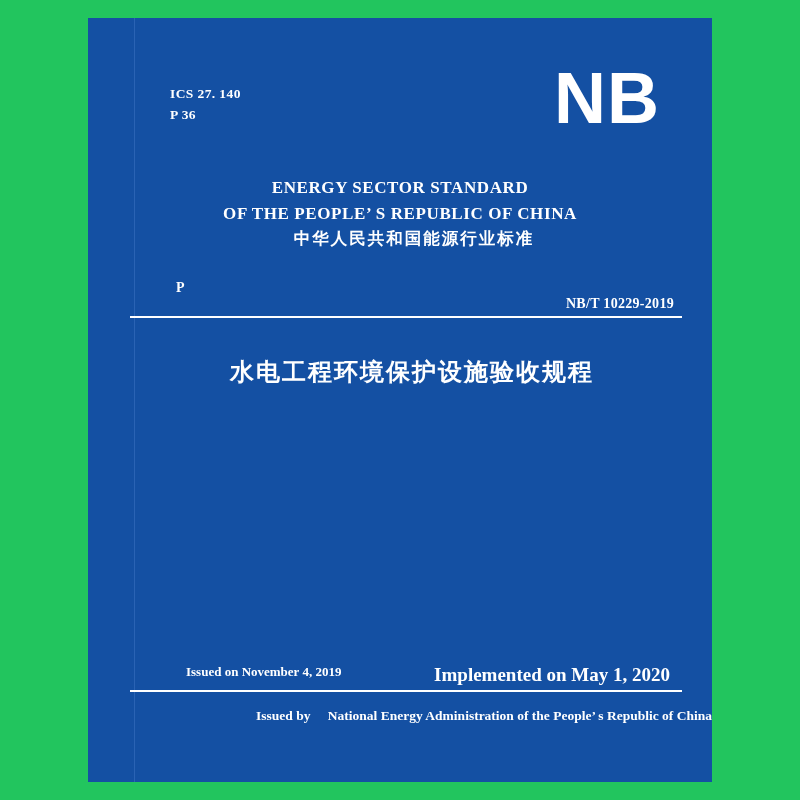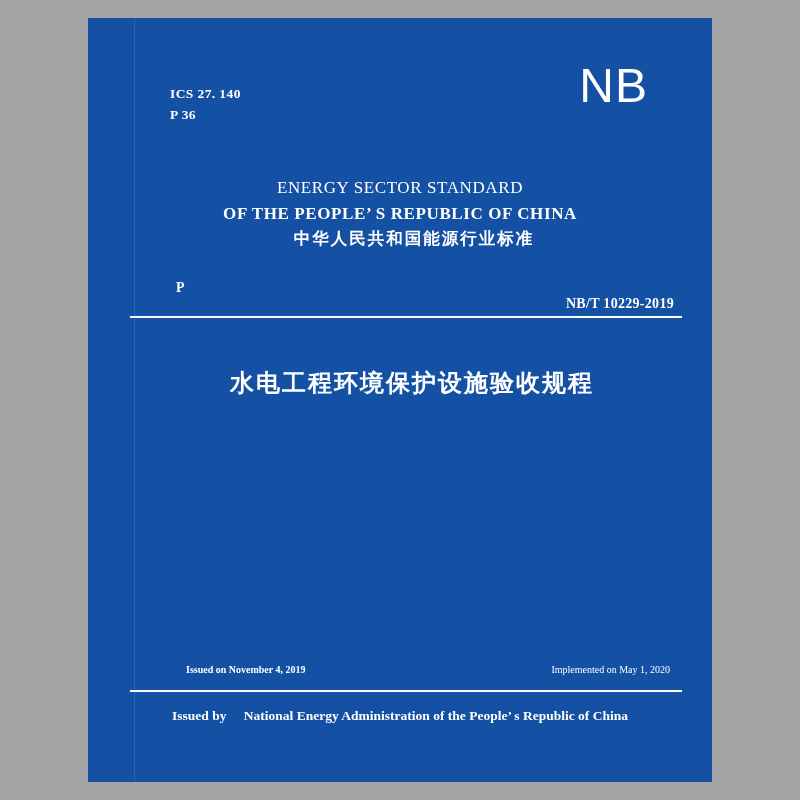--- a/index.html
+++ b/index.html
@@ -10,21 +10,21 @@
   body {
     width: 800px;
     height: 800px;
     font-family: "Liberation Serif", serif;
   }
 
   .page {
     position: relative;
     width: 800px;
     height: 800px;
-    background: #a3a3a3;
+    background: #22c55e;
     overflow: hidden;
   }
 
   
   .cover {
     position: absolute;
     left: 88px;
     top: 18px;
     width: 624px;
     height: 764px;
@@ -51,40 +51,40 @@
   }
   .ics-line {
     font-size: 13.5px;
     font-weight: bold;
     letter-spacing: 0.4px;
     color: #ffffff;
   }
 
   .nb-logo {
     position: absolute;
-    right: 64px;
+    right: 52px;
     top: 44px;
-    font-size: 48px;
-    font-weight: normal;
+    font-size: 72px;
+    font-weight: bold;
     letter-spacing: 1px;
     line-height: 1;
     color: #ffffff;
     font-family: "Liberation Sans", sans-serif;
   }
 
   .titles {
     position: absolute;
     left: 0;
     top: 160px;
     width: 100%;
     text-align: center;
   }
   .std-en1 {
     font-size: 17px;
-    font-weight: normal;
+    font-weight: bold;
     letter-spacing: 0.6px;
     margin-bottom: 6px;
   }
   .std-en2 {
     font-size: 17px;
     font-weight: bold;
     letter-spacing: 0.6px;
     margin-bottom: 4px;
   }
   .std-cn {
@@ -143,55 +143,55 @@
     width: 100%;
     text-align: center;
   }
   .mt-en {
     font-size: 20.5px;
     font-weight: bold;
     line-height: 1.65;
     letter-spacing: 0.2px;
   }
   .mt-cn {
-    margin-top: 11px;
+    margin-top: 0;
     font-size: 24px;
     font-weight: bold;
     letter-spacing: 2px;
     font-family: Liberation Serif, serif;
     padding-left: 24px;
   }
 
   .dates {
     position: absolute;
     left: 0;
     top: 646px;
     width: 100%;
   }
   .date-issued {
     position: absolute;
     left: 98px;
     top: 0;
-    font-size: 10px;
+    font-size: 13px;
     font-weight: bold;
   }
   .date-implemented {
     position: absolute;
     right: 42px;
     top: 0;
-    font-size: 10px;
-    font-weight: normal;
+    font-size: 19px;
+    font-weight: bold;
   }
 
   .issuer {
     position: absolute;
     left: 0;
     top: 690px;
     width: 100%;
-    text-align: center;
+    text-align: right;
     font-size: 13.5px;
     font-weight: bold;
   }
   .issuer-label {
     margin-right: 14px;
   }
 </style>
 </head>
 <body>
 

